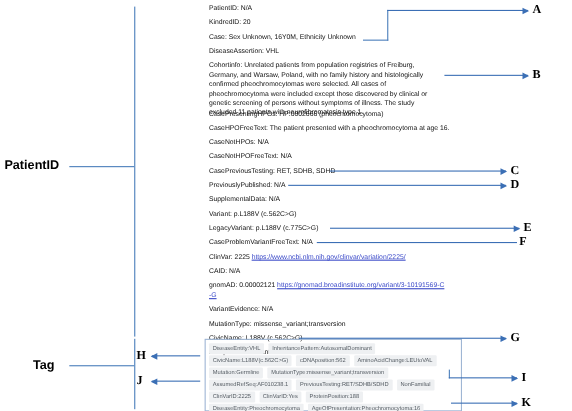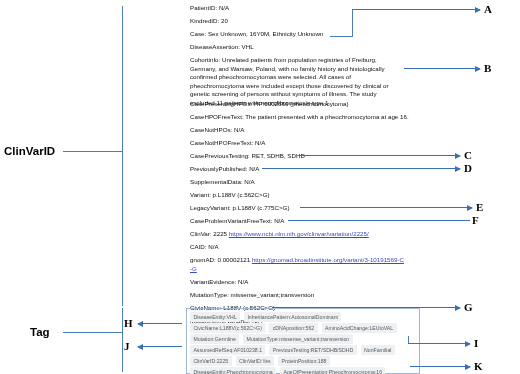--- a/index.html
+++ b/index.html
@@ -118,21 +118,21 @@
   .tag-frame {
     position: absolute;
     border: 1px solid #9fb6d4;
   }
 </style>
 </head>
 <body>
 
 <div class="canvas">
 
-  <div class="section-label" id="lbl-annotation">ClinVarID</div>
+  <div class="section-label" id="lbl-annotation">PatientID</div>
   <div class="section-label" id="lbl-tag">Tag</div>
 
   <div class="rule v" id="spine-annotation"></div>
   <div class="rule h" id="stem-annotation"></div>
   <div class="rule v" id="spine-tag"></div>
   <div class="rule h" id="stem-tag"></div>
 
   <div class="row" style="top:4px">PatientID: N/A</div>
   <div class="row" style="top:17px">KindredID: 20</div>
   <div class="row" style="top:30px">Case: Sex Unknown, 16Y0M, Ethnicity Unknown</div>

